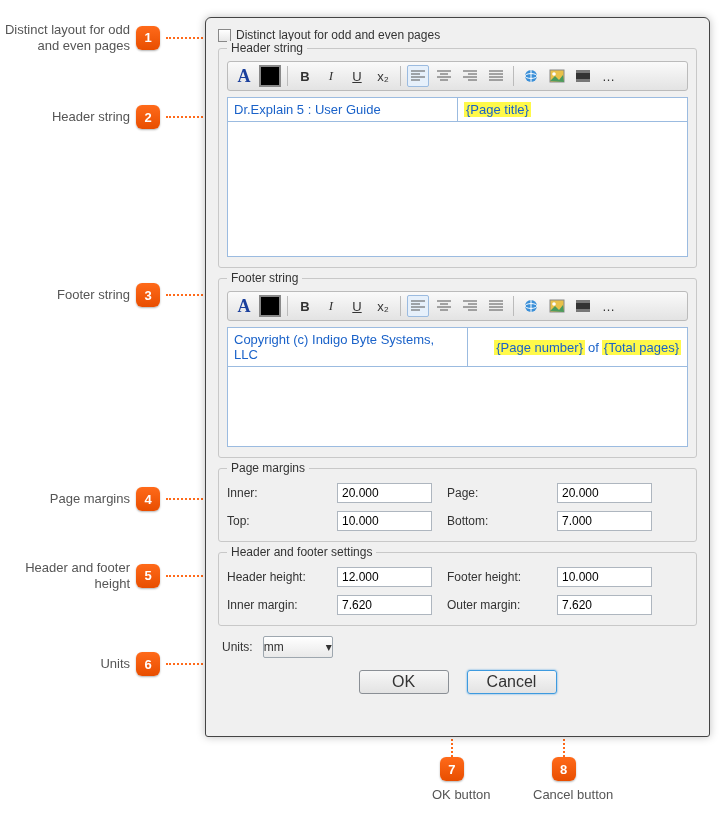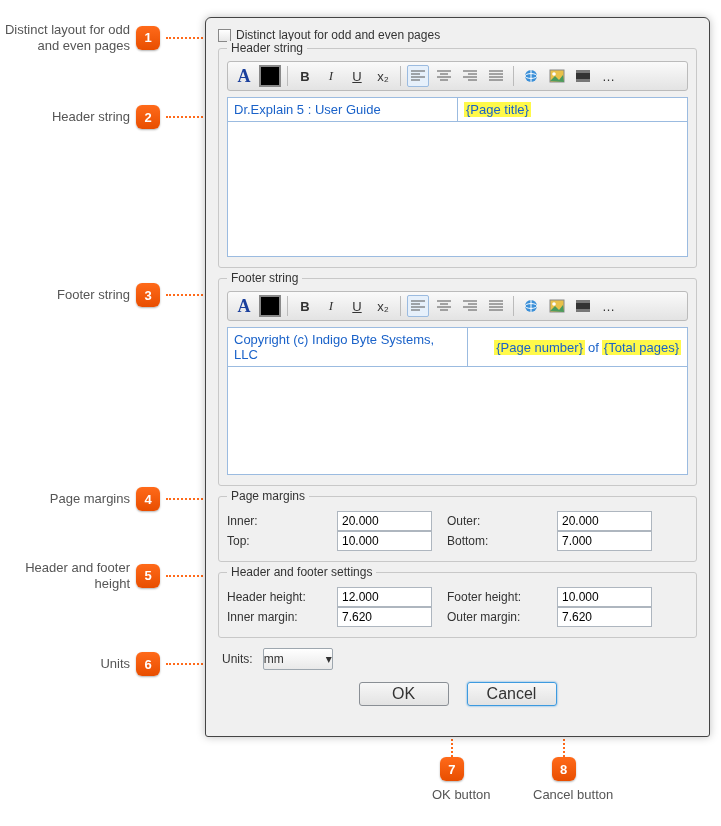--- a/index.html
+++ b/index.html
@@ -139,40 +139,41 @@
   .swatch { width:22px; height:22px; background:#000; border:2px solid #888; }
   .sep { width:1px; height:20px; background:#bbb; margin:0 2px; }
   
   .editor {
     border:1px solid #9bbbe0;
     background:#fff;
     margin-top:6px;
     height:160px;
     position:relative;
   }
-  .editor.footer-ed { height:148px; }
+  .editor.footer-ed { height:120px; }
   .editor-row {
     display:flex;
     border-bottom:1px solid #9bbbe0;
   }
   .editor-cell {
     padding:4px 6px;
     border-right:1px solid #9bbbe0;
     font-size:13px;
     color:#1a62c9;
     display:flex;
     align-items:center;
     gap:3px;
   }
   .editor-cell:last-child { border-right:none; }
   .ph { background:#fff94a; padding:0 2px; color:#1a62c9; }
   
   .formgrid {
     display:grid;
     grid-template-columns: 110px 110px 110px 110px;
+    row-gap:8px;
     align-items:center;
     margin-top:6px;
   }
   .formgrid label { font-size:12px; color:#333; }
   .txt {
     height:20px;
     border:1px solid #aeb6bf;
     background:#fff;
     padding:1px 4px;
     font-size:12px;
@@ -418,21 +419,21 @@
           </div>
         </div>
       </div>
     </div>
 
     <div class="group">
       <div class="legend">Page margins</div>
       <div class="formgrid">
         <label>Inner:</label>
         <input class="txt" value="20.000" style="">
-        <label>Outer:</label>
+        <label>Page:</label>
         <input class="txt" value="20.000" style="">
 
         <label>Top:</label>
         <input class="txt" value="10.000" style="">
         <label>Bottom:</label>
         <input class="txt" value="7.000" style="">
       </div>
     </div>
 
     <div class="group">

